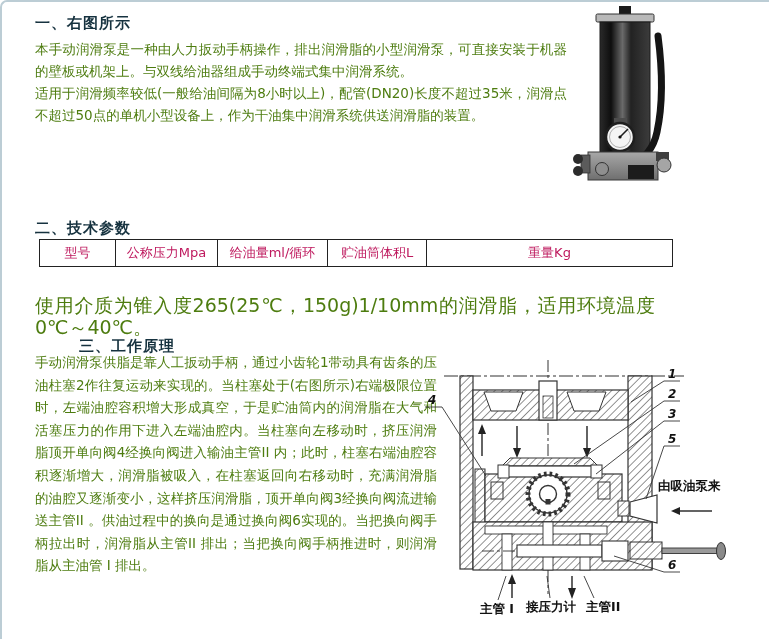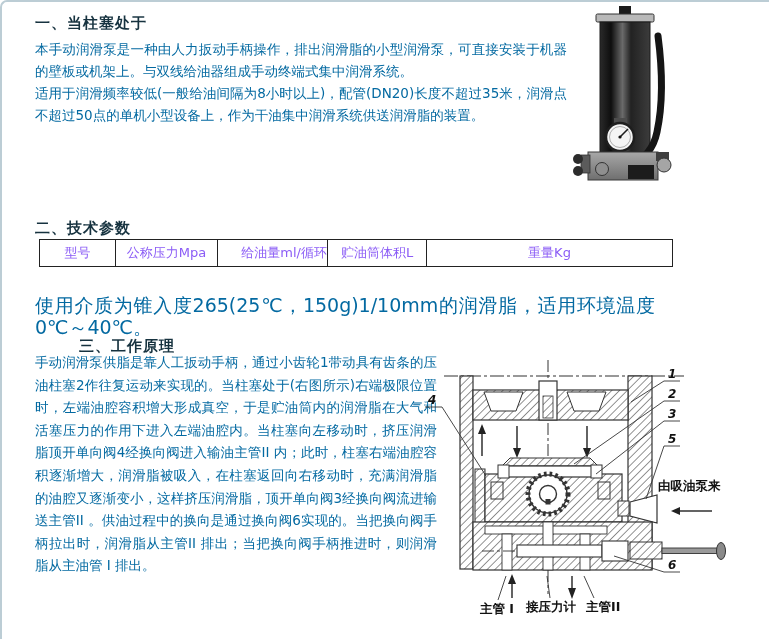--- a/index.html
+++ b/index.html
@@ -9,51 +9,51 @@
     border-top-left-radius:7px;overflow:hidden;box-sizing:border-box;
     font-family:"DejaVu Sans","Liberation Sans",sans-serif;
     color:#1d3b4a;
   }
   .heading{
     position:absolute;left:33px;font-size:15px;font-weight:bold;
     letter-spacing:1px;color:#16323f;white-space:nowrap;
   }
   .bodytext{
     position:absolute;left:33px;font-size:13.5px;line-height:22px;
-    color:#0369a1;text-align:justify;
+    color:#4d7c0f;text-align:justify;
   }
   #s1-heading{top:12px;}
   #s1-body{top:36px;width:532px;}
   #s1-body p{margin:0;}
   #s2-heading{top:217px;}
   #spec-table{
     position:absolute;left:37px;top:237px;width:628px;
     border-collapse:collapse;table-layout:fixed;
-    font-size:13px;color:#8b5cf6;text-align:center;
+    font-size:13px;color:#be185d;text-align:center;
   }
   #spec-table td{border:1px solid #222;height:26px;padding:0;}
   #spec-table .c0{width:75px;}
   #spec-table .c1{width:101px;}
-  #spec-table .c2{width:109px;text-align:right;}
+  #spec-table .c2{width:109px;}
   #spec-table .c3{width:98px;}
   #spec-table .c4{width:245px;margin-left:36px;}
   #s2-note{top:292px;width:620px;font-size:19px;}
   #s3-heading{top:335px;margin-left:44px;}
   #s3-body{top:349px;width:402px;line-height:22.6px;}
   #product-photo{position:absolute;left:570px;top:0px;}
   #principle-diagram{position:absolute;left:420px;top:352px;}
   .dg-label{font-size:12.5px;font-weight:bold;fill:#111;}
   .dg-num{font-size:12px;font-weight:bold;fill:#111;font-style:italic;}
 </style>
 </head>
 <body>
 
 <div id="page">
 
-  <div id="s1-heading" class="heading">一、当柱塞处于</div>
+  <div id="s1-heading" class="heading">一、右图所示</div>
   <div id="s1-body" class="bodytext">
     <p>本手动润滑泵是一种由人力扳动手柄操作，排出润滑脂的小型润滑泵，可直接安装于机器的壁板或机架上。与双线给油器组成手动终端式集中润滑系统。</p>
     <p>适用于润滑频率较低(一般给油间隔为8小时以上)，配管(DN20)长度不超过35米，润滑点不超过50点的单机小型设备上，作为干油集中润滑系统供送润滑脂的装置。</p>
   </div>
 
   <div id="product-photo">
     <svg width="199" height="200" viewBox="0 0 199 200">
       <defs>
         <linearGradient id="cylg" x1="0" y1="0" x2="1" y2="0">
           <stop offset="0" stop-color="#2a2a2a"></stop>

